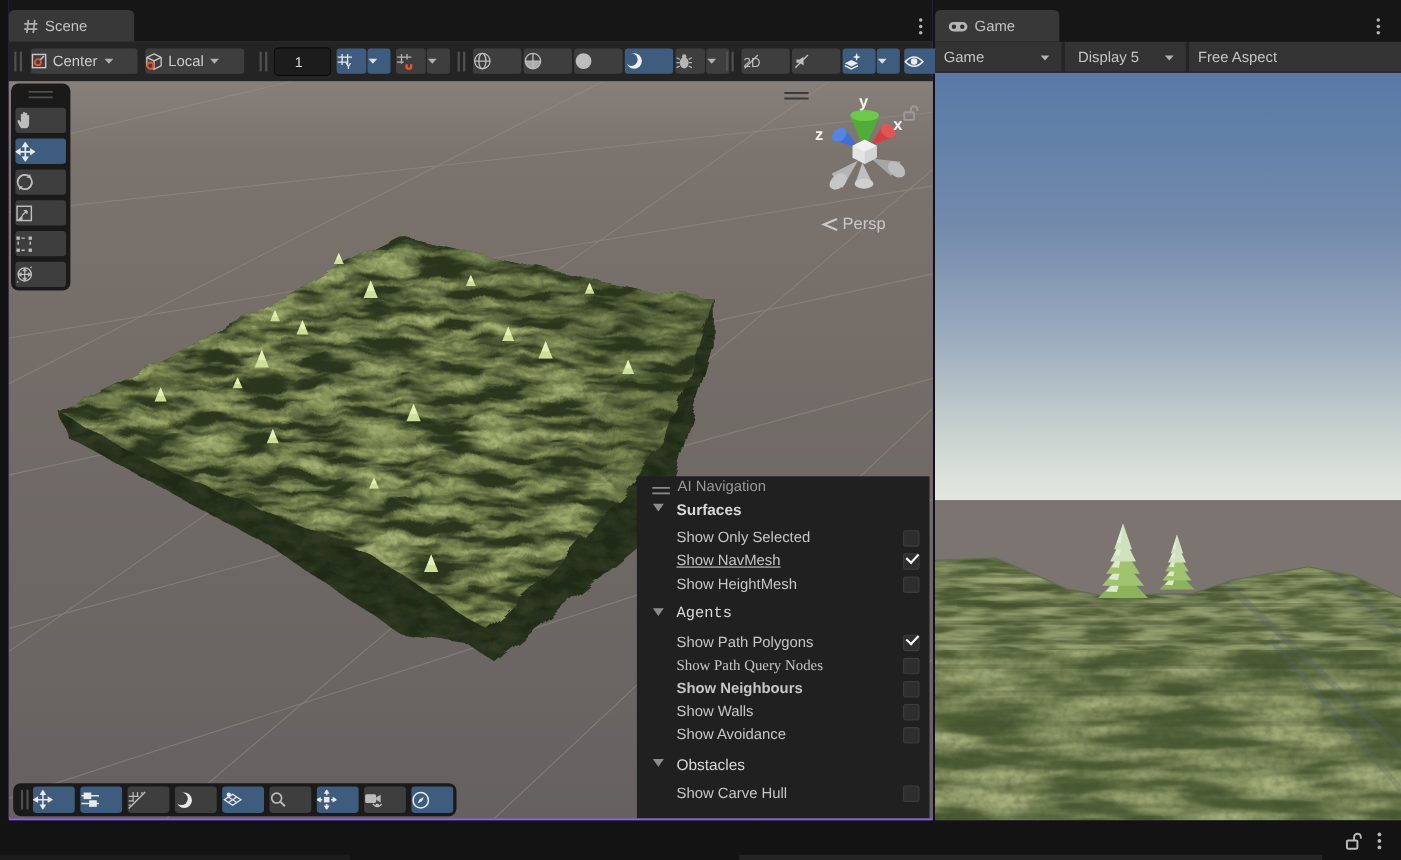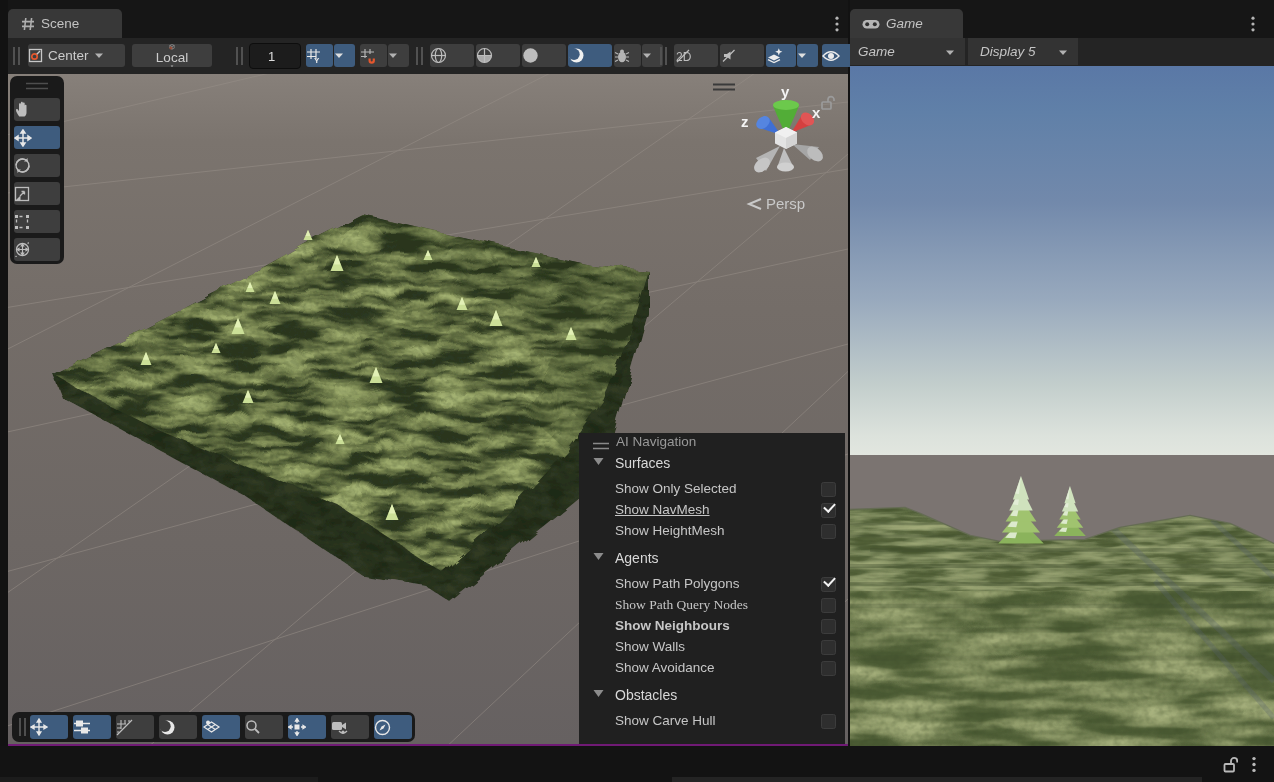--- a/index.html
+++ b/index.html
@@ -6,21 +6,21 @@
   body{width:1274px;height:782px;background:#121212;font-family:"Liberation Sans",sans-serif;position:relative;overflow:hidden;}
   .abs{position:absolute;}
   .tab{background:#383838;border-radius:5px 5px 0 0;color:#c3c3c3;font-size:13.5px;display:flex;align-items:center;}
   .tbtn{background:#3e3e3e;border-radius:3px;display:flex;align-items:center;justify-content:flex-start;}
   .blue{background:#3e5c7e !important;}
   svg{display:block;}
 </style>
 </head>
 <body>
 
-<div class="abs" style="left:8px;top:0;width:840px;height:746px;background:#701a75;">
+<div class="abs" style="left:8px;top:0;width:840px;height:746px;background:#8b5cf6;">
 
   <div class="abs" style="left:0;top:0;width:840px;height:38px;background:#161616;">
     <div class="tab abs" style="left:0;top:9px;width:114px;height:29px;">
       <svg style="margin-left:13px" width="14" height="14" viewBox="0 0 14 14">
         <g stroke="#aeaeae" stroke-width="1.6" fill="none">
           <path d="M4.8 1 3.4 13 M10.6 1 9.2 13 M1 4.6 13 4.6 M1 9.4 13 9.4"></path>
         </g>
       </svg>
       <span style="margin-left:6px;">Scene</span>
     </div>
@@ -44,21 +44,21 @@
         <rect x="1.5" y="1.5" width="12" height="12" fill="none" stroke="#c8c8c8" stroke-width="1.3"></rect>
         <circle cx="6.5" cy="8.5" r="2.7" fill="none" stroke="#e4572e" stroke-width="1.7"></circle>
         <path d="M8.8 6.2 12 3" stroke="#c8c8c8" stroke-width="1.3"></path>
       </svg>
       <span style="color:#cccccc;font-size:13.5px;margin:0 5px;">Center</span>
       <svg width="10" height="7" viewBox="0 0 10 7">
           <path d="M1 1.5 5 6 9 1.5z" fill="#b2b2b2"></path>
         </svg>
     </div>
 
-    <div class="tbtn abs" style="left:124px;top:6px;width:80px;height:23px;flex-direction:column;">
+    <div class="tbtn abs" style="left:124px;top:6px;width:90px;height:23px;">
       <svg width="16" height="16" viewBox="0 0 16 16">
         <g fill="none" stroke="#c8c8c8" stroke-width="1.2">
           <path d="M8 1 14.5 4.2v7.6L8 15 1.5 11.8V4.2z"></path>
           <path d="M1.5 4.2 8 7.4 14.5 4.2 M8 7.4V15"></path>
         </g>
         <circle cx="4.7" cy="11.7" r="2.8" fill="#3e3e3e" stroke="#e4572e" stroke-width="1.8"></circle>
       </svg>
       <span style="color:#cccccc;font-size:13.5px;margin:0 5px;">Local</span>
       <svg width="10" height="7" viewBox="0 0 10 7">
           <path d="M1 1.5 5 6 9 1.5z" fill="#b2b2b2"></path>
@@ -471,30 +471,30 @@
         <svg width="18" height="8" viewBox="0 0 18 8">
             <path d="M1 1.5h16M1 6.5h16" stroke="#8a8a8a" stroke-width="1.7"></path>
           </svg>
       </div>
       <div class="abs" style="left:37px;top:1px;color:#989898;">AI Navigation</div>
       <div class="abs" style="left:14px;top:24px;">
           <svg width="11" height="9" viewBox="0 0 11 9">
             <path d="M0.5 1 10.5 1 5.5 8z" fill="#8c8c8c"></path>
           </svg>
         </div>
-      <div class="abs" style="left:36px;top:22px;color:#d8d8d8;font-size:14px;">Surfaces</div>
+      <div class="abs" style="left:36px;top:22px;color:#d8d8d8;font-size:14px;font-weight:bold;">Surfaces</div>
       <div class="abs" style="left:36px;top:48px;">Show Only Selected</div>
       <div class="abs" style="left:36px;top:69px;text-decoration:underline;">Show NavMesh</div>
       <div class="abs" style="left:36px;top:90px;">Show HeightMesh</div>
       <div class="abs" style="left:14px;top:119px;">
           <svg width="11" height="9" viewBox="0 0 11 9">
             <path d="M0.5 1 10.5 1 5.5 8z" fill="#8c8c8c"></path>
           </svg>
         </div>
-      <div class="abs" style="left:36px;top:117px;color:#d8d8d8;font-size:14px;">Agents</div>
+      <div class="abs" style="left:36px;top:117px;color:#d8d8d8;font-size:14px;font-family:Liberation Mono, monospace;">Agents</div>
       <div class="abs" style="left:36px;top:143px;">Show Path Polygons</div>
       <div class="abs" style="left:36px;top:164px;font-family:Liberation Serif, serif;">Show Path Query Nodes</div>
       <div class="abs" style="left:36px;top:185px;font-weight:bold;">Show Neighbours</div>
       <div class="abs" style="left:36px;top:206px;">Show Walls</div>
       <div class="abs" style="left:36px;top:227px;">Show Avoidance</div>
       <div class="abs" style="left:14px;top:256px;">
           <svg width="11" height="9" viewBox="0 0 11 9">
             <path d="M0.5 1 10.5 1 5.5 8z" fill="#8c8c8c"></path>
           </svg>
         </div>
@@ -507,21 +507,21 @@
       <div class="abs cb ck" style="left:242px;top:144px;"></div>
       <div class="abs cb" style="left:242px;top:165px;"></div>
       <div class="abs cb" style="left:242px;top:186px;"></div>
       <div class="abs cb" style="left:242px;top:207px;"></div>
       <div class="abs cb" style="left:242px;top:228px;"></div>
       <div class="abs cb" style="left:242px;top:281px;"></div>
     </div>
   </div>
 </div>
 
-<div class="abs" style="left:850px;top:0;width:424px;height:746px;background:#191919;font-style:italic;">
+<div class="abs" style="left:850px;top:0;width:424px;height:746px;background:#191919;">
   <div class="abs" style="left:0;top:0;width:424px;height:38px;background:#161616;">
     <div class="tab abs" style="left:0;top:9px;width:113px;height:29px;">
       <svg style="margin-left:12px" width="18" height="12" viewBox="0 0 18 12">
         <rect x="0.5" y="2" width="17" height="8.6" rx="4.3" fill="#b5b5b5"></rect>
         <circle cx="5.2" cy="6.3" r="2" fill="#2e2e2e"></circle>
         <circle cx="12.8" cy="6.3" r="2" fill="#2e2e2e"></circle>
       </svg>
       <span style="margin-left:6px;">Game</span>
     </div>
     <svg class="abs" style="left:397px;top:16px;" width="12" height="16" viewBox="0 0 12 16">
@@ -538,20 +538,23 @@
         <span style="margin-left:8px;">Game</span>
         <svg class="abs" style="left:95px;top:11px" width="10" height="7" viewBox="0 0 10 7">
           <path d="M1 1.5 5 6 9 1.5z" fill="#b2b2b2"></path>
         </svg>
       </div>
     <div class="abs" style="left:118px;top:0;width:110px;height:27px;background:#333333;display:flex;align-items:center;">
         <span style="margin-left:12px;">Display 5</span>
         <svg class="abs" style="left:90px;top:11px" width="10" height="7" viewBox="0 0 10 7">
           <path d="M1 1.5 5 6 9 1.5z" fill="#b2b2b2"></path>
         </svg>
+      </div>
+    <div class="abs" style="left:231px;top:0;width:193px;height:27px;background:#333333;display:flex;align-items:center;">
+        <span style="margin-left:8px;">Free Aspect</span>
       </div>
   </div>
 
   <div class="abs" style="left:0;top:66px;width:424px;height:680px;overflow:hidden;">
     <div class="abs" style="left:0;top:0;width:424px;height:389px;background:linear-gradient(#5a78a6,#6080a8 12%,#7289ab 35%,#98a9bd 60%,#c3cecc 82%,#dce2dc 95%,#e2e6df);"></div>
     <div class="abs" style="left:0;top:389px;width:424px;height:291px;background:#7b7471;"></div>
     <svg class="abs" style="left:0;top:380px" width="424" height="300" viewBox="0 0 424 300">
       <defs>
         <filter id="gfill" color-interpolation-filters="sRGB" x="-8%" y="-8%" width="116%" height="116%">
           <feTurbulence type="fractalNoise" baseFrequency="0.011 0.055" numOctaves="3" seed="5" result="gn"></feTurbulence>

